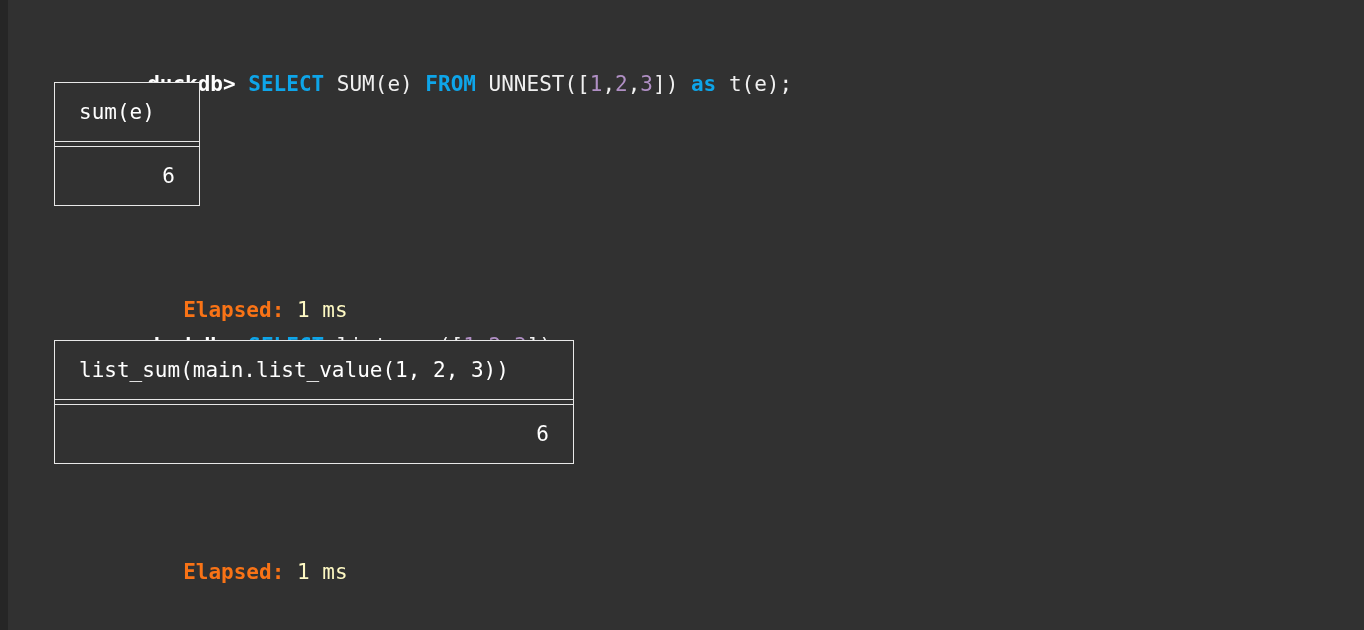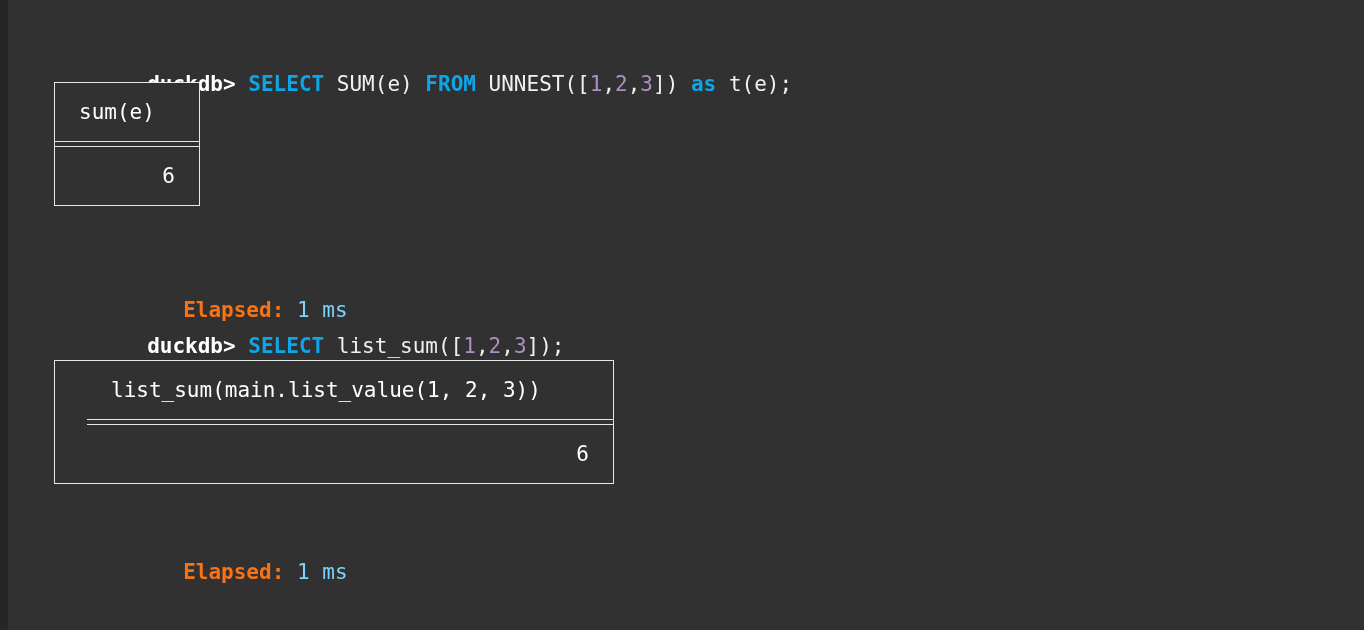--- a/index.html
+++ b/index.html
@@ -62,21 +62,21 @@
     line-height: 36px;
     white-space: pre;
     color: #f2f2f2;
   }
   .elapsed-label {
     font-weight: bold;
     color: #f97316;
     margin-left: 36px;
   }
   .elapsed-value {
-    color: #7dd3fc;
+    color: #fef9c3;
   }
 
   
   .result-table {
     border: 1px solid #e8e8e8;
     border-collapse: separate;
     background: #313131;
     box-sizing: border-box;
   }
   .result-table .cell {
@@ -109,23 +109,22 @@
     position: absolute;
     left: 8px;
     top: 52px;
     width: 146px;
   }
   #table1 .header-cell { padding-left: 24px; }
 
   #table2 {
     position: absolute;
     left: 8px;
-    top: 68px;
-    width: 560px;
-    padding-left: 32px;
+    top: 48px;
+    width: 520px;
   }
 
   .block {
     position: relative;
   }
   .block-1 { height: 262px; }
   .block-2 { height: 262px; }
   .elapsed-1 {
     position: absolute;
     left: 0;

